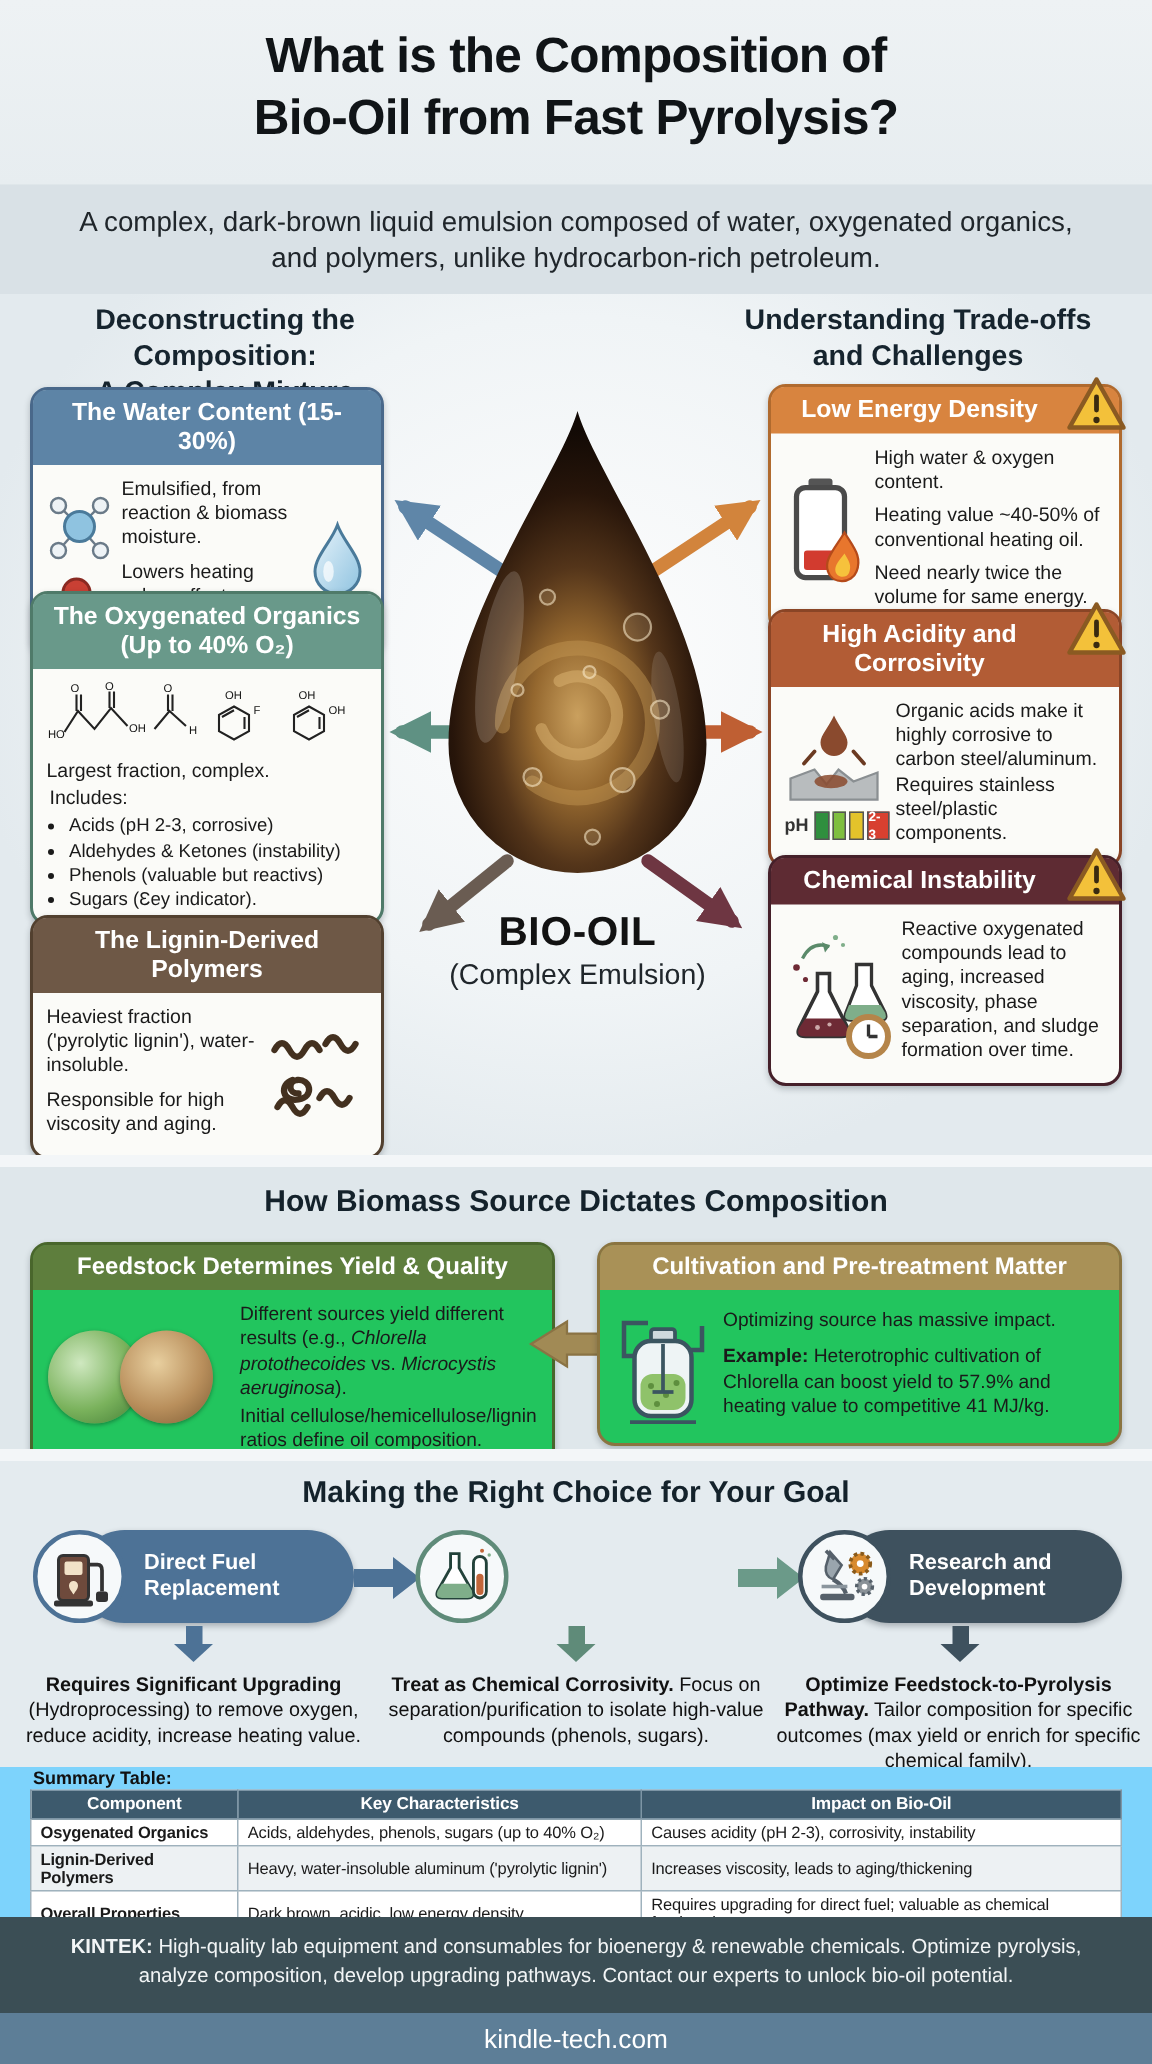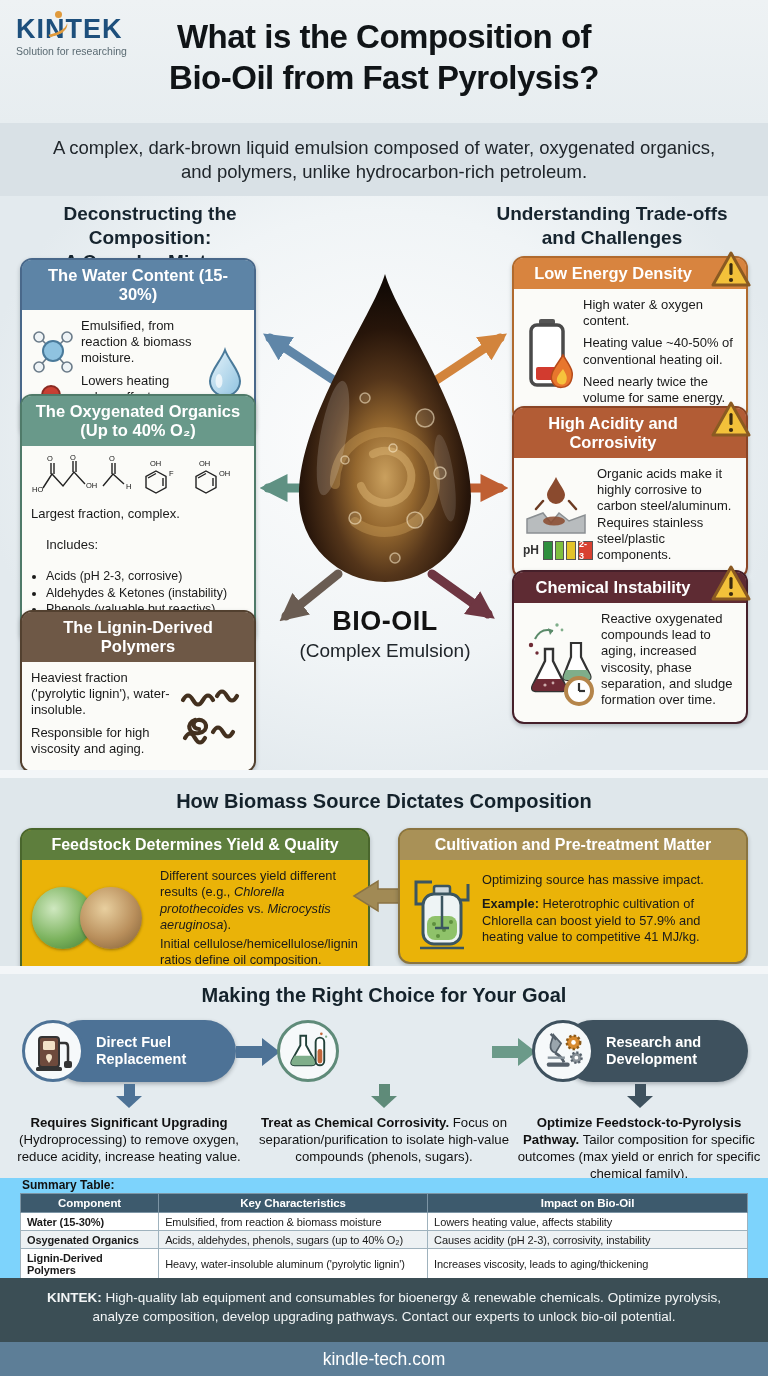--- a/index.html
+++ b/index.html
@@ -64,21 +64,21 @@
   .bio-sub{position:absolute;left:255px;top:444px;width:260px;text-align:center;
            font-size:19px;color:#20262b;}
   .arrows-overlay{position:absolute;left:0;top:0;width:768px;height:574px;pointer-events:none;}
 
   
   .biomass{position:absolute;left:0;top:770px;width:768px;height:196px;
            background:#dfe7eb;border-top:8px solid #f3f6f8;box-sizing:border-box;}
   .biomass-heading,.choices-heading{position:absolute;left:0;width:768px;text-align:center;
            font-size:20px;font-weight:800;color:#14222b;}
   .biomass-heading{top:12px;}
-  .wide-box{position:absolute;width:350px;background:#eab308;border-radius:12px;
+  .wide-box{position:absolute;width:350px;background:#22c55e;border-radius:12px;
             border:2px solid #ef4444;box-shadow:0 2px 4px rgba(20,30,40,.25);box-sizing:border-box;}
   .wide-box .hd{color:#fff;font-weight:bold;text-align:center;padding:6px 8px;
                 border-radius:9px 9px 0 0;font-size:16px;}
   .wide-box .bd{padding:8px 10px;font-size:12.8px;line-height:1.28;}
   .wide-box .bd p{margin:0 0 5px 0;}
   .box-feed{left:20px;top:50px;border-color:#49662c;} .box-feed .hd{background:#5e7e3d;}
   .box-cult{left:398px;top:50px;border-color:#8a7440;} .box-cult .hd{background:#a99157;}
   .feed-grid{display:grid;grid-template-columns:122px 1fr;gap:6px;align-items:center;}
   .cult-grid{display:grid;grid-template-columns:66px 1fr;gap:6px;align-items:center;}
   .img-circle{width:62px;height:62px;border-radius:50%;display:inline-block;
@@ -134,28 +134,20 @@
 
   .it{font-style:italic;}
   svg{display:block;}
 </style>
 </head>
 <body>
 
 <div class="page">
 
   <div class="top-header">
-    <div class="logo">
-      <div style="position:relative;">
-        <div class="logo-swoosh"></div>
-        <div class="logo-dot"></div>
-        <div class="logo-name">KINTEK</div>
-      </div>
-      <div class="logo-tagline">Solution for researching</div>
-    </div>
     <div class="page-title">
       <span>What is the Composition of</span><br>
       <span>Bio-Oil from Fast Pyrolysis?</span>
     </div>
   </div>
   <div class="intro-band">
     <p>A complex, dark-brown liquid emulsion composed of water, oxygenated organics, and polymers, unlike hydrocarbon-rich petroleum.</p>
   </div>
 
   <div class="deconstruct">
@@ -292,21 +284,21 @@
               <text x="55" y="34">OH</text>
             <text x="78" y="7">O</text>
               <text x="95" y="35">H</text>
             <text x="119" y="12">OH</text>
               <text x="138" y="22">F</text>
             <text x="168" y="12">OH</text>
               <text x="188" y="22">OH</text>
           </g>
         </svg>
         <p style="margin:4px 0 0 0;">Largest fraction, complex.</p>
-        <p style="margin:15px;">Includes:</p>
+        <p style="margin:2px;">Includes:</p>
         <ul class="bullets">
           <li>Acids (pH 2-3, corrosive)</li>
           <li>Aldehydes &amp; Ketones (instability)</li>
           <li>Phenols (valuable but reactivs)</li>
           <li>Sugars (Ɛey indicator).</li>
         </ul>
       </div>
     </div>
 
     <div class="infobox box-lignin">
@@ -555,25 +547,20 @@
     <table class="sum">
       <thead>
         <tr>
           <th class="cw1">Component</th>
           <th class="cw2">Key Characteristics</th>
           <th class="cw3">Impact on Bio-Oil</th>
         </tr>
       </thead>
       <tbody>
         <tr>
-          <td>Water (15-30%)</td>
-          <td>Emulsified, from reaction &amp; biomass moisture</td>
-          <td>Lowers heating value, affects stability</td>
-        </tr>
-        <tr>
           <td>Osygenated Organics</td>
           <td>Acids, aldehydes, phenols, sugars (up to 40% O₂)</td>
           <td>Causes acidity (pH 2-3), corrosivity, instability</td>
         </tr>
         <tr>
           <td>Lignin-Derived Polymers</td>
           <td>Heavy, water-insoluble aluminum ('pyrolytic lignin')</td>
           <td>Increases viscosity, leads to aging/thickening</td>
         </tr>
         <tr>

